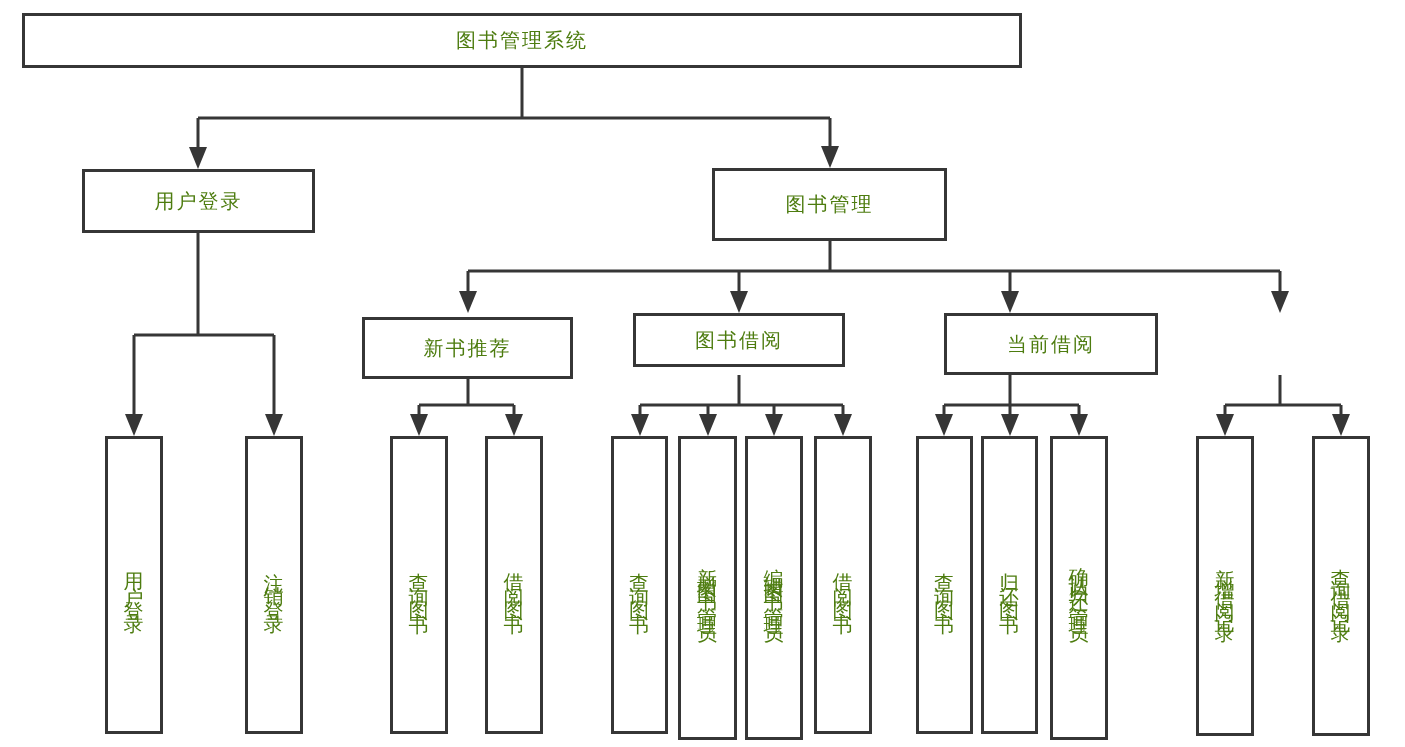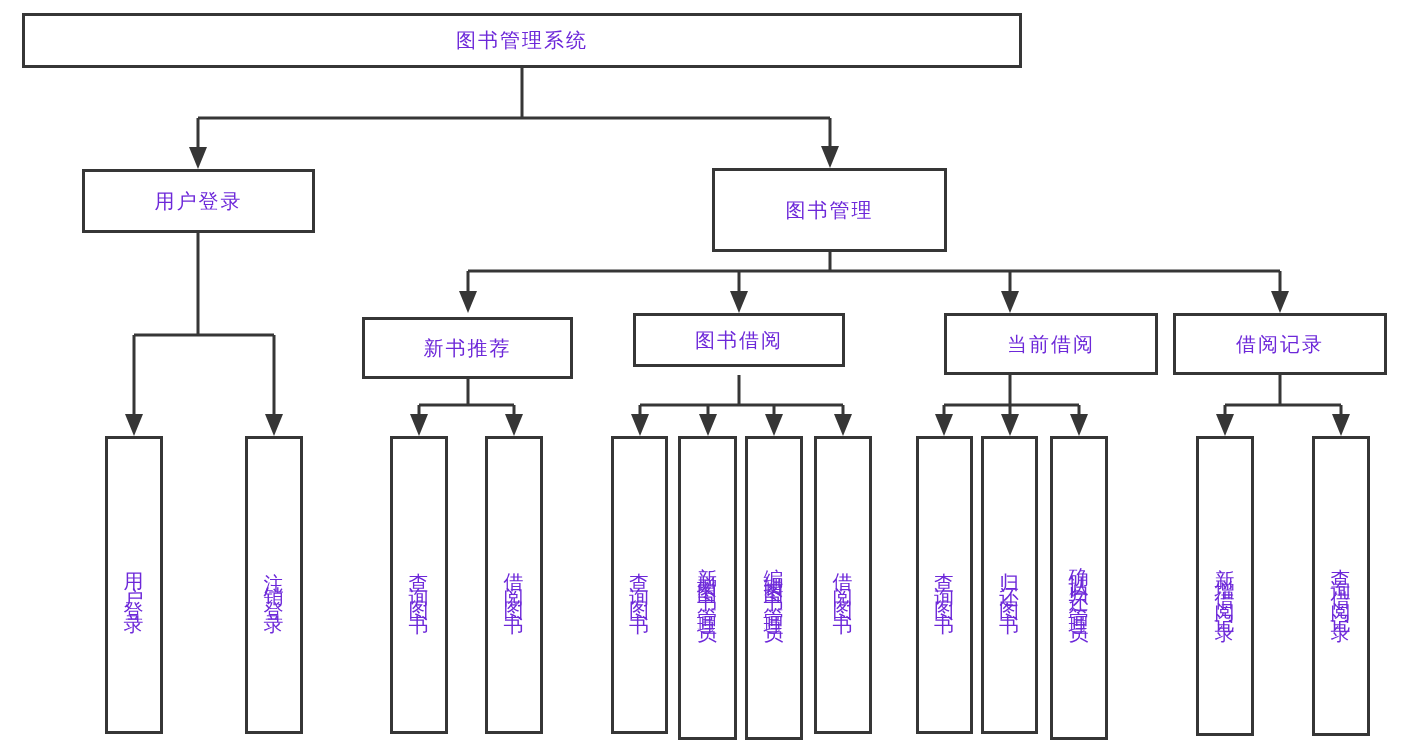--- a/index.html
+++ b/index.html
@@ -21,21 +21,21 @@
     fill: none;
     stroke: #363636;
     stroke-width: 3;
   }
   svg.wires polygon { fill: #363636; stroke: none; }
   .box {
     position: absolute;
     box-sizing: border-box;
     border: 3px solid #363636;
     background: #ffffff;
-    color: #6d28d9;
+    color: #4d7c0f;
     display: flex;
     align-items: center;
     justify-content: center;
     font-size: 20px;
     letter-spacing: 2px;
   }
   .vbox span {
     writing-mode: vertical-rl;
     text-orientation: mixed;
     line-height: 1;
@@ -109,35 +109,32 @@
     </g>
   </svg>
 
   <div class="box" style="left:22px; top:13px; width:1000px; height:55px;">
     <span>图书管理系统</span>
   </div>
 
   <div class="box" style="left:82px; top:169px; width:233px; height:64px;">
     <span>用户登录</span>
   </div>
-  <div class="box" style="left:712px; top:168px; width:235px; height:84px;">
+  <div class="box" style="left:712px; top:168px; width:235px; height:73px;">
     <span>图书管理</span>
   </div>
 
   <div class="box" style="left:362px; top:317px; width:211px; height:62px;">
     <span>新书推荐</span>
   </div>
   <div class="box" style="left:633px; top:313px; width:212px; height:54px;">
     <span>图书借阅</span>
   </div>
   <div class="box" style="left:944px; top:313px; width:214px; height:62px;">
     <span>当前借阅</span>
-  </div>
-  <div class="box" style="left:1173px; top:313px; width:214px; height:62px;">
-    <span>借阅记录</span>
   </div>
 
   <div class="box vbox v-wide" style="left:105px; top:436px; width:58px; height:298px;">
     <span>用户登录</span>
   </div>
   <div class="box vbox v-wide" style="left:245px; top:436px; width:58px; height:298px;">
     <span>注销登录</span>
   </div>
 
   <div class="box vbox v-wide" style="left:390px; top:436px; width:58px; height:298px;">

